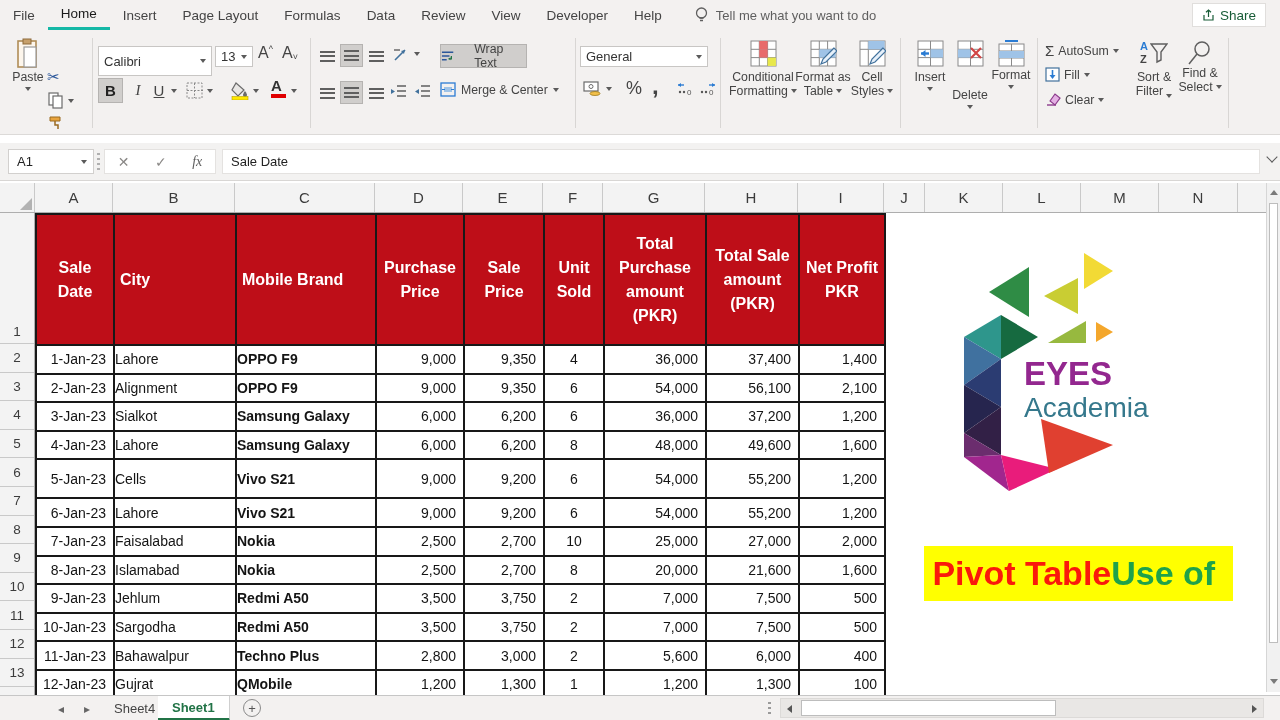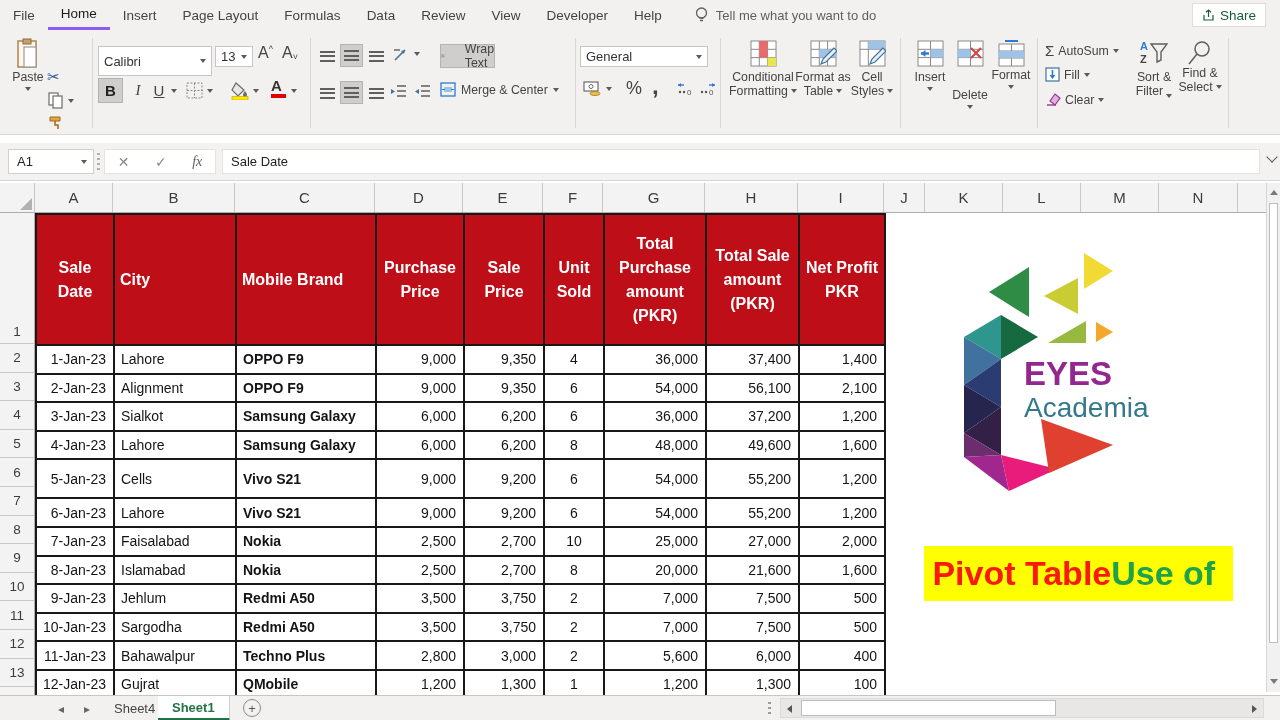--- a/index.html
+++ b/index.html
@@ -3,21 +3,21 @@
 <meta charset="utf-8">
 <style>
   *{margin:0;padding:0;box-sizing:border-box}
   body{font-family:"Liberation Sans",sans-serif;background:#888}
   .app{position:relative;width:1280px;height:720px;background:#fff;overflow:hidden;font-family:"Liberation Sans",sans-serif}
   .ab{position:absolute}
 
   
   .tabbar{position:absolute;left:0;top:0;width:1280px;height:30px;background:#f3f1f0;display:flex;align-items:stretch}
   .tab{padding:0 13px;font-size:13.5px;color:#444;display:flex;align-items:center;cursor:default}
-  .tab.active{color:#1b1b1b;border-bottom:3px solid #8b5cf6}
+  .tab.active{color:#1b1b1b;border-bottom:3px solid #14b8a6}
   .tellme{display:flex;align-items:center;margin-left:20px;color:#5f5f5f;font-size:13px;gap:8px}
   .share-btn{position:absolute;right:14px;top:3px;height:24px;padding:0 9px;display:flex;align-items:center;gap:5px;background:#fff;border:1px solid #e0dedc;color:#185c37;font-size:13.5px}
 
   
   .ribbon{position:absolute;left:0;top:30px;width:1280px;height:105px;background:#f3f1f0;border-bottom:1px solid #dcdad8}
   .gdiv{position:absolute;top:8px;height:90px;width:1px;background:#d8d6d4}
   .glabel{position:absolute;top:117px;font-size:11.5px;color:#5d5b58;text-align:center}
   .launcher{position:absolute;top:119px;width:9px;height:9px;border-right:1.5px solid #767470;border-bottom:1.5px solid #767470}
   .launcher:after{content:"";position:absolute;right:2px;bottom:2px;width:4px;height:4px;border-right:1.5px solid #767470;border-bottom:1.5px solid #767470}
   .caret{display:inline-block;width:0;height:0;border-left:3.5px solid transparent;border-right:3.5px solid transparent;border-top:4px solid #5a5a5a}
@@ -44,21 +44,21 @@
   .corner .tri{position:absolute;right:2px;bottom:2px;width:0;height:0;border-left:12px solid transparent;border-bottom:12px solid #b2b2b2}
   .rowhead-strip{position:absolute;left:0;top:213px;width:35px;height:482px;background:#f3f3f3;border-right:1px solid #aeaeae;overflow:hidden}
   .rowhead{border-bottom:1px solid #c9c9c9;display:flex;align-items:flex-end;justify-content:center;font-size:13.5px;color:#3c3c3c}
   .rowhead.sm{align-items:center}
   .gridwrap{position:absolute;left:35px;top:213px;width:851px;height:482px;overflow:hidden;background:#fff}
   table.xl{border-collapse:collapse;table-layout:fixed;width:849px}
   table.xl td,table.xl th{border:2px solid #181818;overflow:hidden}
   table.xl th{background:#be0e18;color:#fff;font-size:16px;font-weight:bold;line-height:1.5;padding:2px;text-align:center;vertical-align:middle}
   table.xl td{font-size:14px;color:#141414;white-space:nowrap}
   td.r{text-align:right;padding-right:7px}
-  td.l{text-align:left;padding-left:6px}
+  td.l{text-align:left;}
   td.c{text-align:center}
   td.b{font-weight:bold}
 
   
   .panel{position:absolute;left:886px;top:213px;width:380px;height:475px;background:#fff}
   .banner{position:absolute;left:38px;top:333px;width:309px;height:55px;background:#ffff00;display:flex;align-items:center;justify-content:center;font-size:34px;font-weight:bold;white-space:pre}
 
   
   .vscroll{position:absolute;left:1266px;top:183px;width:14px;height:509px;background:#f1f1f1;border-left:1px solid #d6d6d6}
   .vthumb{position:absolute;left:2px;top:20px;width:9px;height:440px;background:#fff;border:1px solid #bdbdbd}
@@ -192,21 +192,21 @@
         <div class="lines"></div>
       </div>
     <div class="ab" style="left:392px;top:15px">
       <svg width="18" height="18" viewBox="0 0 18 18">
           <path d="M3 15 13 5" stroke="#41719c" stroke-width="1.6"></path>
           <path d="M13 5l-4 1 3 3z" fill="#41719c"></path>
           <path d="M2 5h6" stroke="#5f5f5f" stroke-width="1.4"></path>
         </svg>
     </div>
     <span class="caret ab" style="left:414px;top:22px"></span>
-    <div class="ab btn-active iconbox" style="left:440px;top:14px;width:55px;height:24px;gap:20px">
+    <div class="ab btn-active iconbox" style="left:440px;top:14px;width:87px;height:24px;gap:20px">
       <svg width="14" height="14" viewBox="0 0 14 14">
           <path d="M1 3h12M1 7h8M1 11h5" stroke="#2b579a" stroke-width="1.4"></path>
           <path d="M11 7v3h-3" fill="none" stroke="#217346" stroke-width="1.3"></path>
           <path d="M8 10l2-1.6v3.2z" fill="#217346"></path>
         </svg>
       <span class="rsmall">Wrap Text</span>
     </div>
     <div class="ab iconbox" style="left:317px;top:53px;width:20px;height:20px">
         <div class="lines"></div>
       </div>

